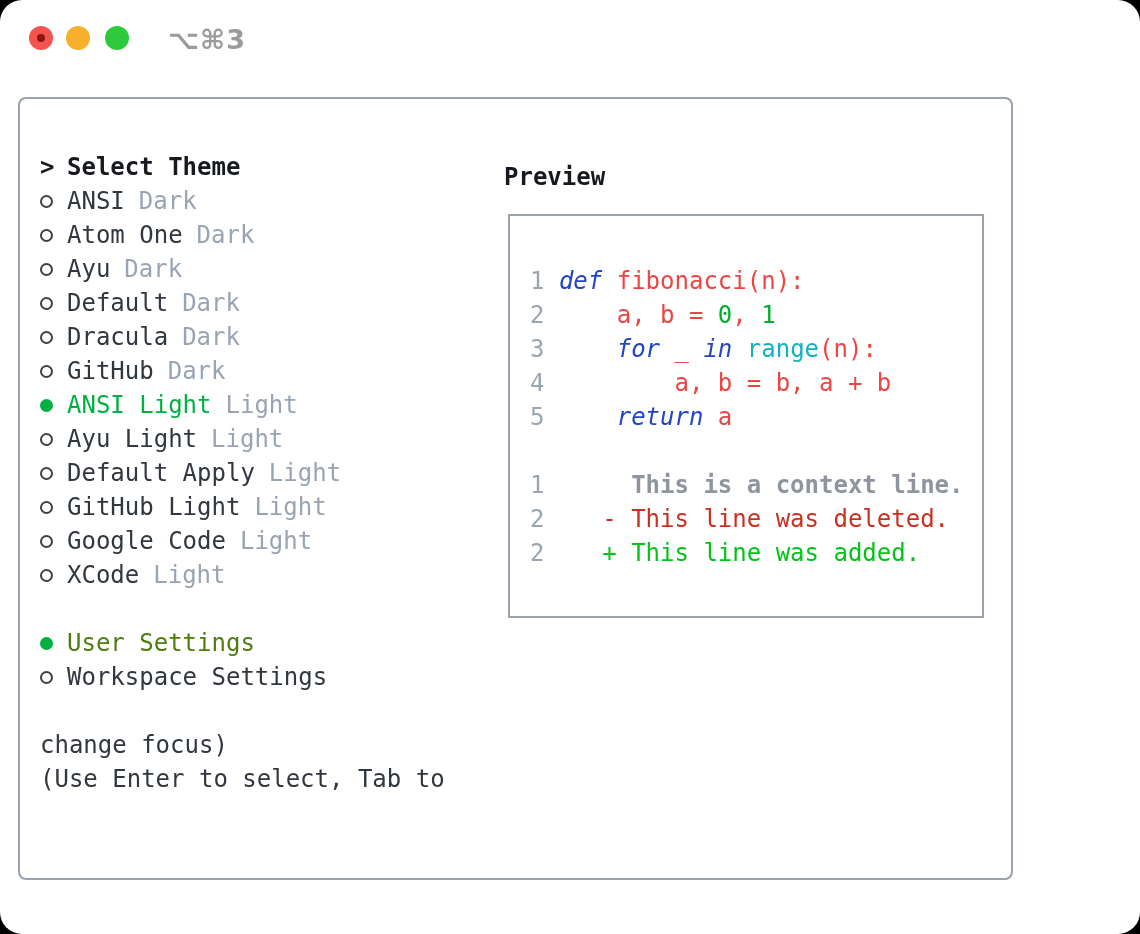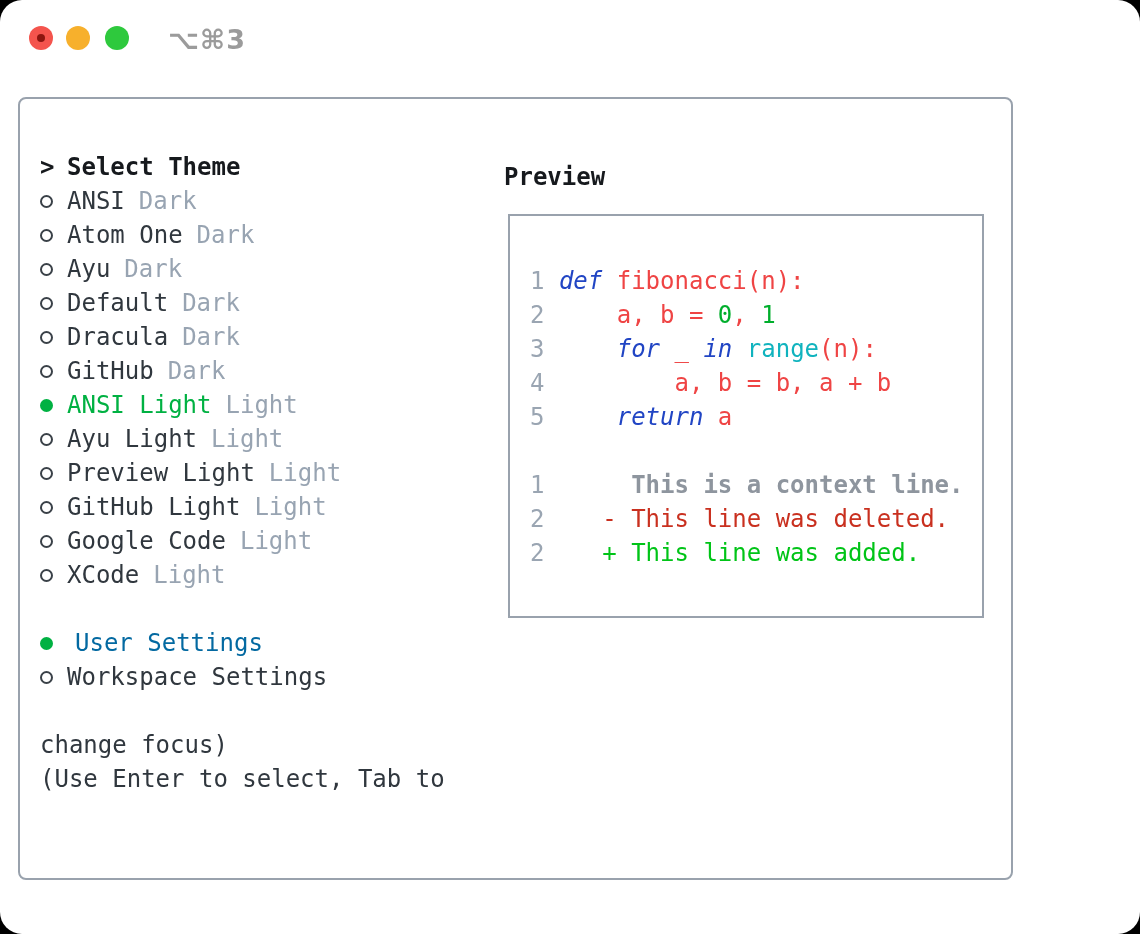--- a/index.html
+++ b/index.html
@@ -29,21 +29,21 @@
   .bullet-slot{width:27px;display:flex;align-items:center;flex:none;}
   .radio{width:13px;height:13px;border-radius:50%;border:2.5px solid #3a4148;box-sizing:border-box;}
   .radio.filled{background:#00b142;border-color:#00b142;}
   .prefix{color:#16191d;font-weight:bold;}
   
   .left-col{position:absolute;left:20px;top:51px;}
   .header-line{font-weight:bold;color:#16191d;}
   .item .variant{color:#98a4b2;margin-left:14px;}
   .item.selected .name{color:#00b142;}
   .apply-header{margin-left:27px;color:#16191d;}
-  .apply-option.selected .label{color:#0369a1;margin-left:8px;}
+  .apply-option.selected .label{color:#4d7c0f;}
   .help{color:#9aa5b2;}
   
   .right-col{position:absolute;left:484px;top:61px;}
   .preview-title{font-weight:bold;color:#16191d;}
   .preview-box{
     margin-left:4px;margin-top:20px;width:476px;height:404px;
     border:2px solid #99a2ad;box-sizing:border-box;
     padding:48px 0 0 20px;overflow:hidden;
   }
   .code-line{height:34px;display:flex;align-items:center;font-size:24px;white-space:pre;}
@@ -76,21 +76,21 @@
       </div>
       <div id="theme-list">
           <div class="line item"><span class="bullet-slot"><span class="radio"></span></span><span class="name">ANSI</span><span class="variant">Dark</span></div>
           <div class="line item"><span class="bullet-slot"><span class="radio"></span></span><span class="name">Atom One</span><span class="variant">Dark</span></div>
           <div class="line item"><span class="bullet-slot"><span class="radio"></span></span><span class="name">Ayu</span><span class="variant">Dark</span></div>
           <div class="line item"><span class="bullet-slot"><span class="radio"></span></span><span class="name">Default</span><span class="variant">Dark</span></div>
           <div class="line item"><span class="bullet-slot"><span class="radio"></span></span><span class="name">Dracula</span><span class="variant">Dark</span></div>
           <div class="line item"><span class="bullet-slot"><span class="radio"></span></span><span class="name">GitHub</span><span class="variant">Dark</span></div>
           <div class="line item selected"><span class="bullet-slot"><span class="radio filled"></span></span><span class="name">ANSI Light</span><span class="variant">Light</span></div>
           <div class="line item"><span class="bullet-slot"><span class="radio"></span></span><span class="name">Ayu Light</span><span class="variant">Light</span></div>
-          <div class="line item"><span class="bullet-slot"><span class="radio"></span></span><span class="name">Preview Light</span><span class="variant">Light</span></div>
+          <div class="line item"><span class="bullet-slot"><span class="radio"></span></span><span class="name">Default Apply</span><span class="variant">Light</span></div>
           <div class="line item"><span class="bullet-slot"><span class="radio"></span></span><span class="name">GitHub Light</span><span class="variant">Light</span></div>
           <div class="line item"><span class="bullet-slot"><span class="radio"></span></span><span class="name">Google Code</span><span class="variant">Light</span></div>
           <div class="line item"><span class="bullet-slot"><span class="radio"></span></span><span class="name">XCode</span><span class="variant">Light</span></div>
         </div>
       <div class="spacer"></div>
       <div id="apply-list">
           <div class="line apply-option selected"><span class="bullet-slot"><span class="radio filled"></span></span><span class="label">User Settings</span></div>
           <div class="line apply-option"><span class="bullet-slot"><span class="radio"></span></span><span class="label">Workspace Settings</span></div>
         </div>
       <div class="spacer"></div>

